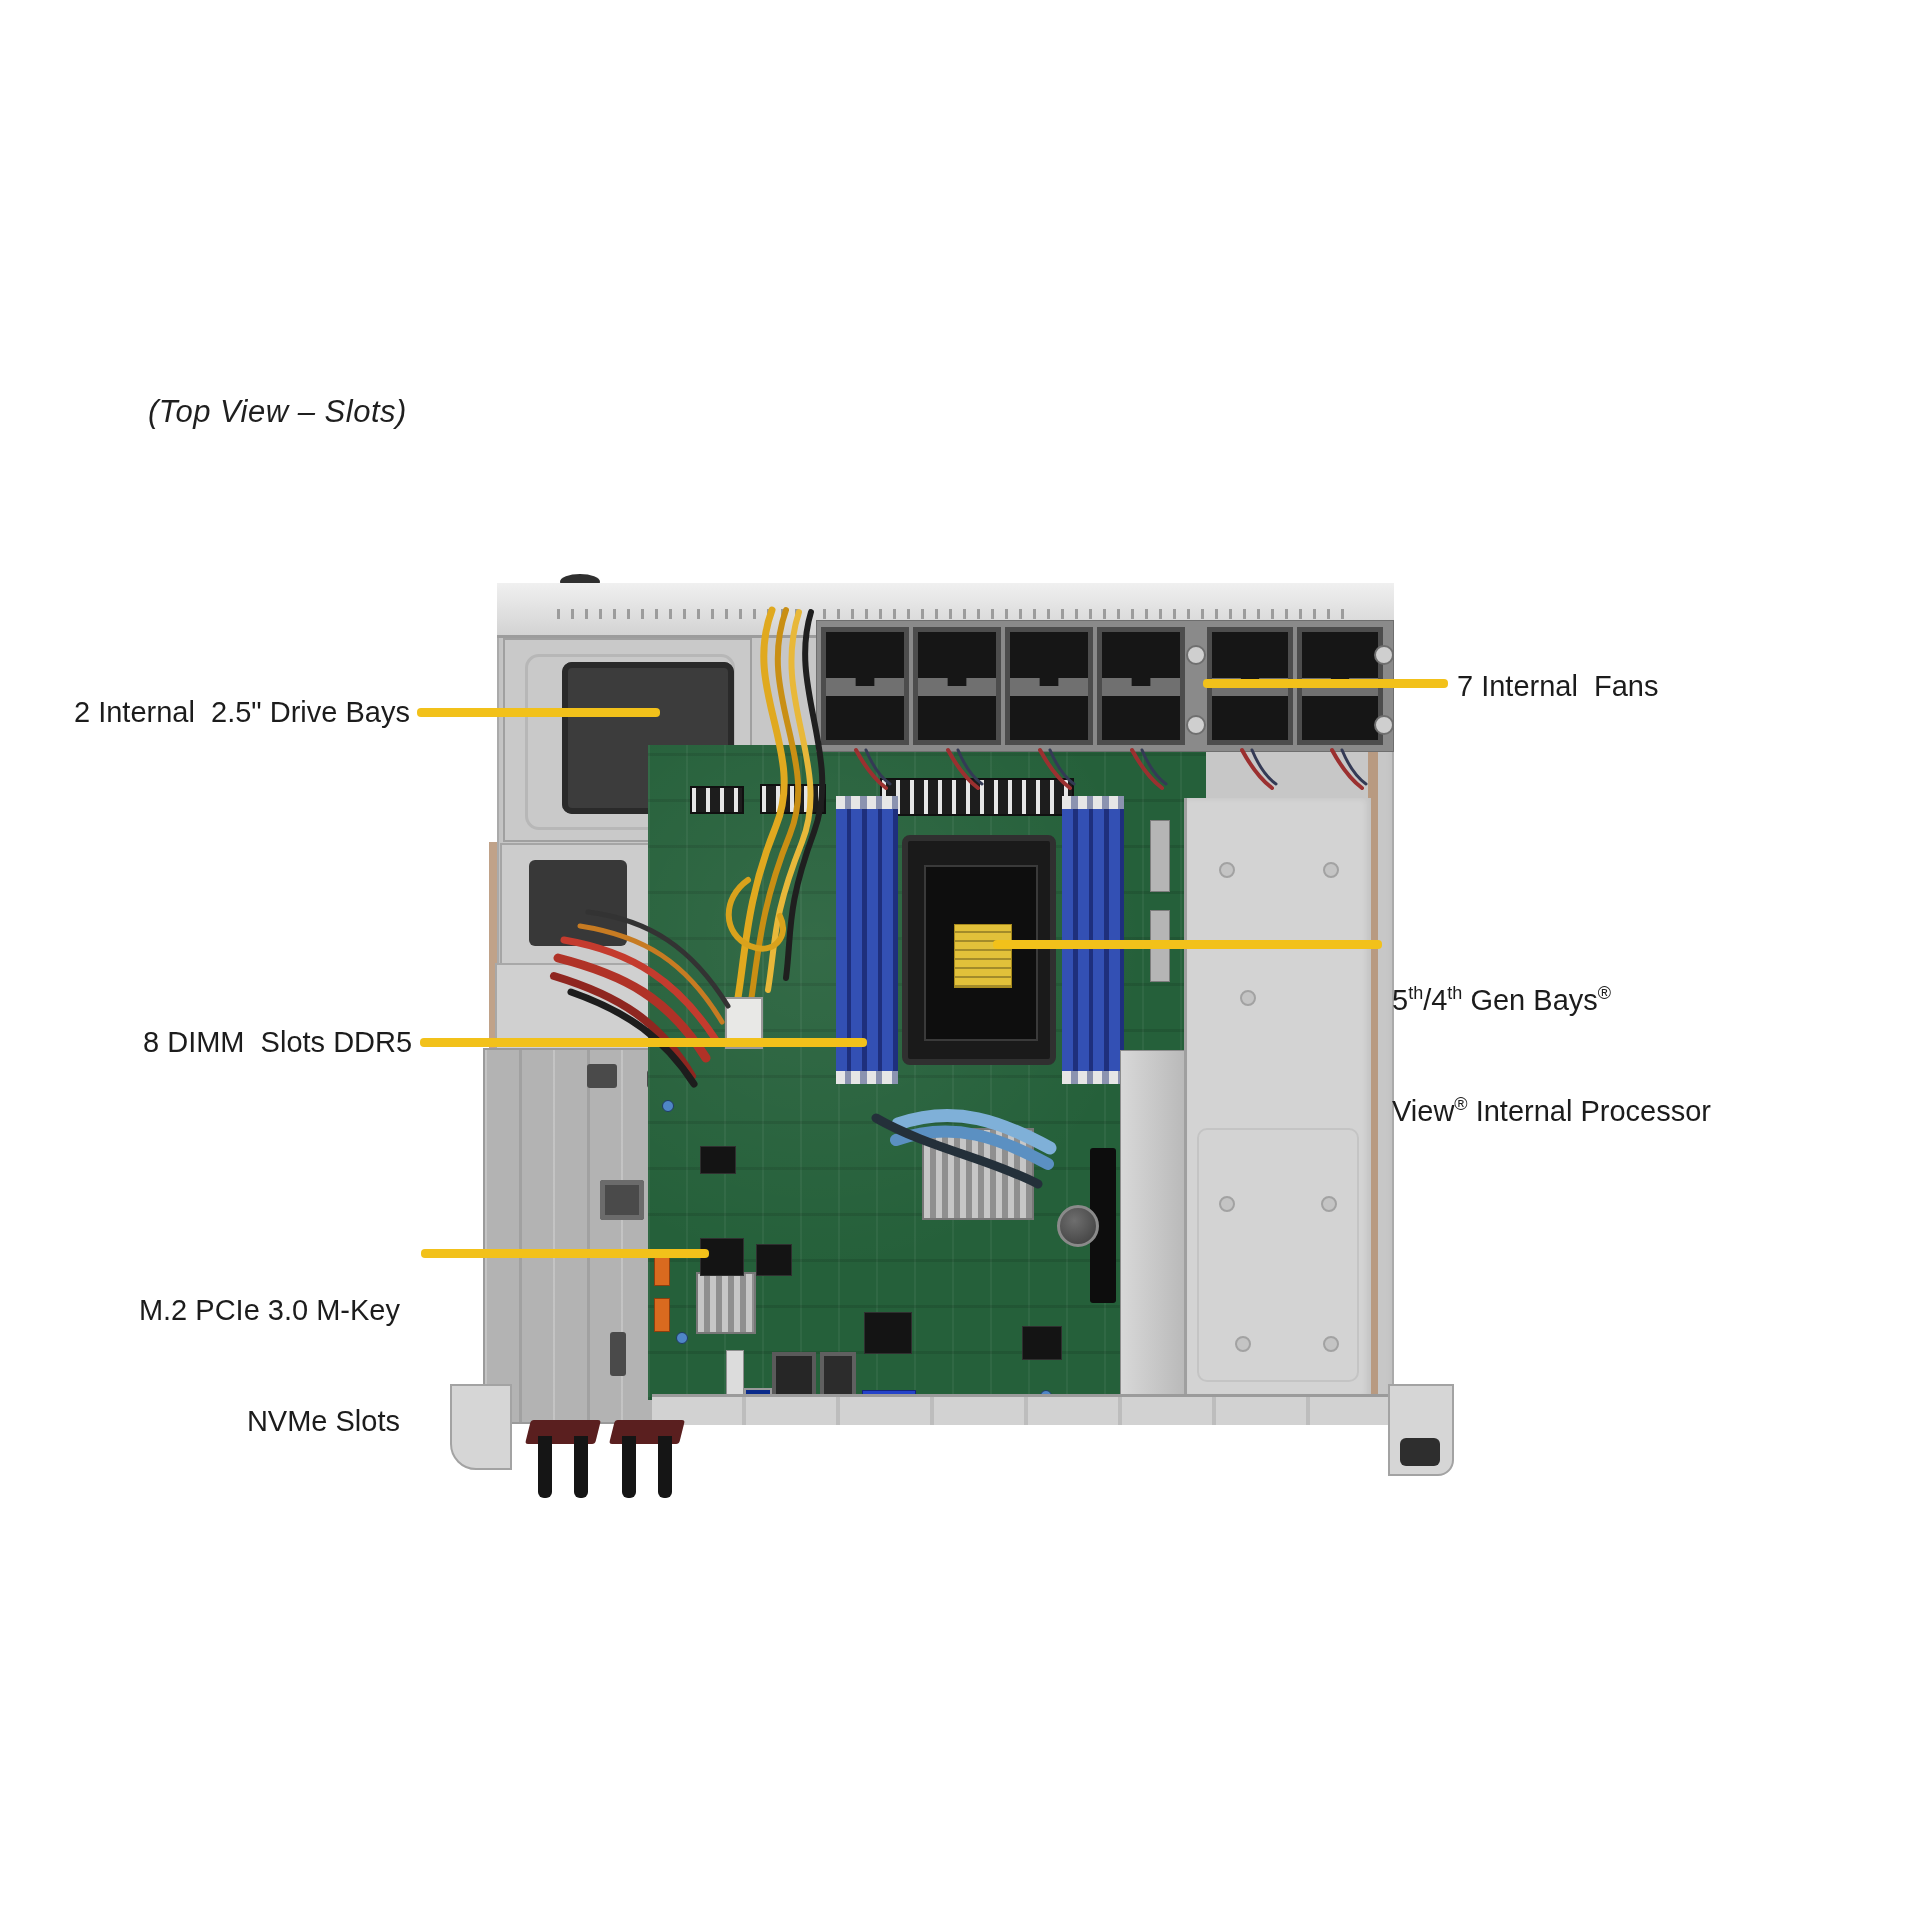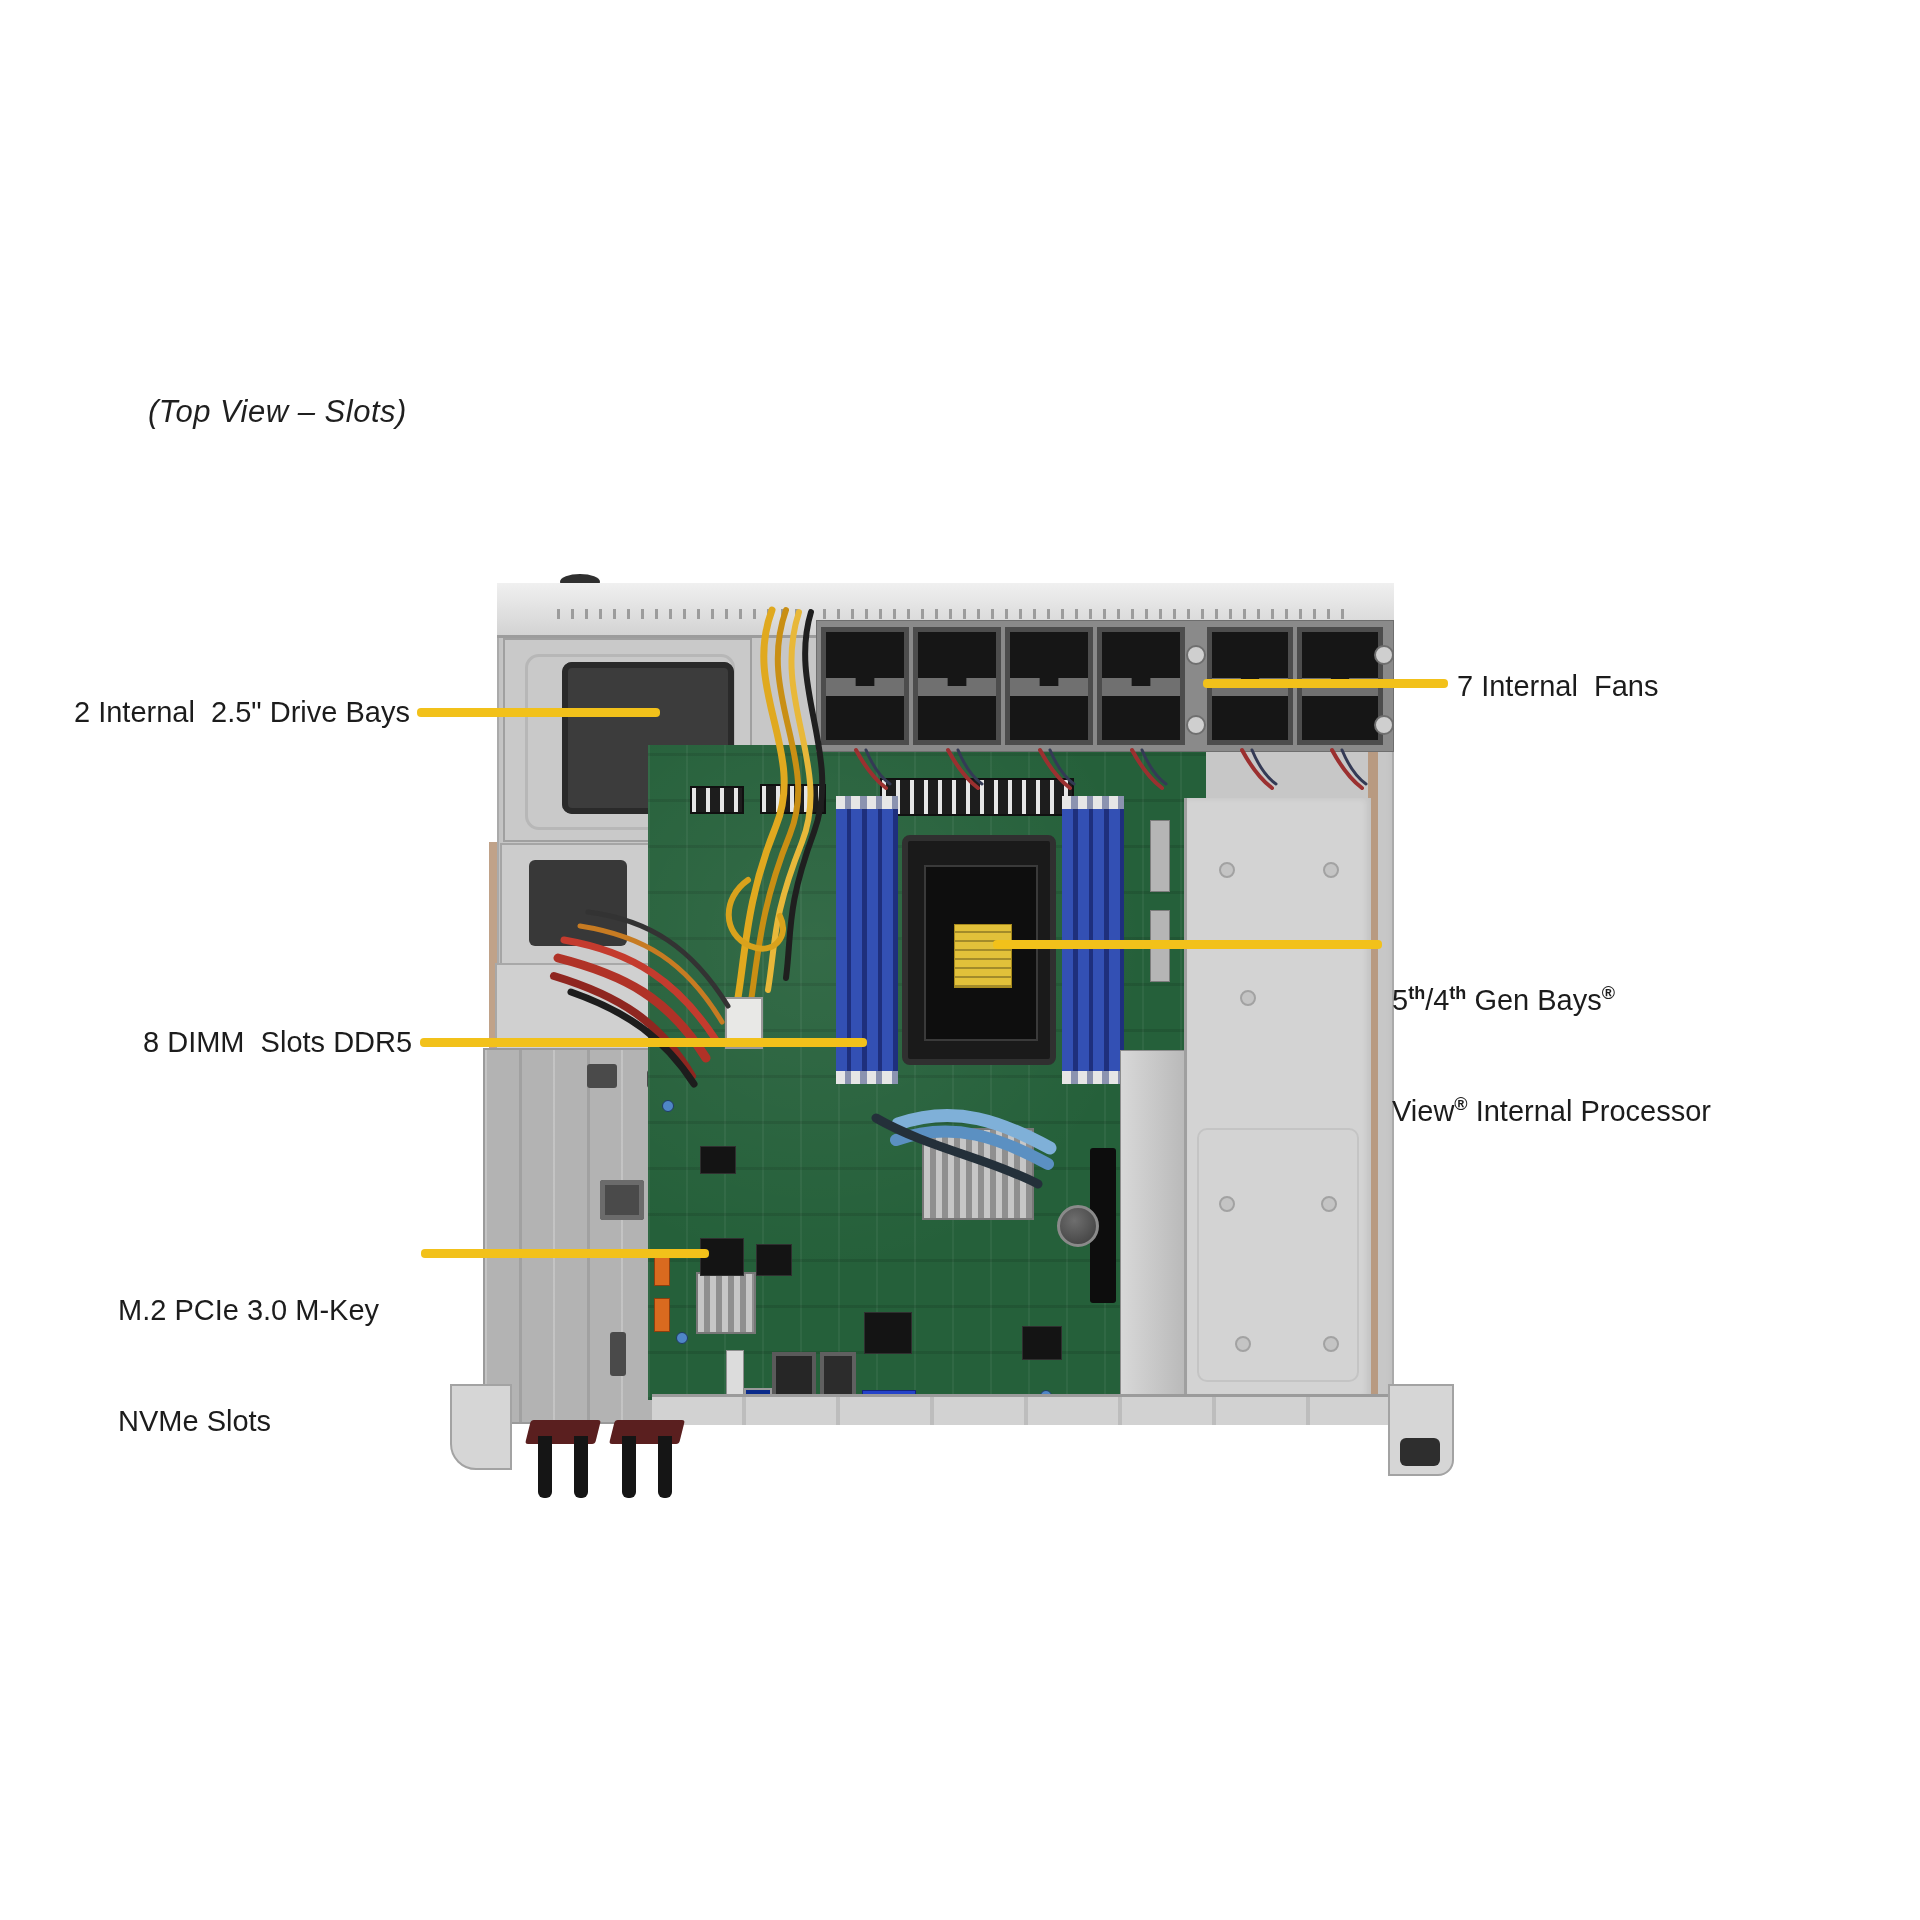--- a/index.html
+++ b/index.html
@@ -2,26 +2,26 @@
 <html><head>
 <meta charset="utf-8">
 <style>
   html,body{margin:0;padding:0;background:#ffffff;}
   .scene{position:relative;width:1920px;height:1920px;background:#ffffff;overflow:hidden;
          font-family:"Liberation Sans", sans-serif;color:#1f1f1f;}
   .abs{position:absolute;}
   
   .caption{left:148px;top:394px;font-size:31px;font-style:italic;letter-spacing:.5px;white-space:pre;}
   .lbl{font-size:29px;line-height:37px;white-space:pre;color:#1c1c1c;}
-  .lbl sup{font-size:18px;line-height:0;font-weight:bold;}
+  .lbl sup{font-size:18px;line-height:0;}
   .lbl-drive{left:74px;top:694px;}
   .lbl-fans{left:1457px;top:668px;}
   .lbl-cpu{left:1392px;top:908px;width:460px;}
   .lbl-dimm{left:143px;top:1024px;}
-  .lbl-m2{left:118px;top:1218px;width:282px;}
+  .lbl-m2{left:118px;top:1218px;width:282px;text-align:right;}
   
   .cline{height:9px;border-radius:4px;background:#F2C11A;z-index:40;}
   .cl-drive{left:417px;top:708px;width:243px;}
   .cl-fans{left:1203px;top:679px;width:245px;}
   .cl-cpu{left:993px;top:940px;width:389px;}
   .cl-dimm{left:420px;top:1038px;width:447px;}
   .cl-m2{left:421px;top:1249px;width:288px;}
   
   .chassis{left:497px;top:583px;width:897px;height:840px;background:#c7c7c7;
            box-shadow:inset 0 0 0 2px #aaaaaa, inset 0 -6px 10px rgba(0,0,0,.08);}

